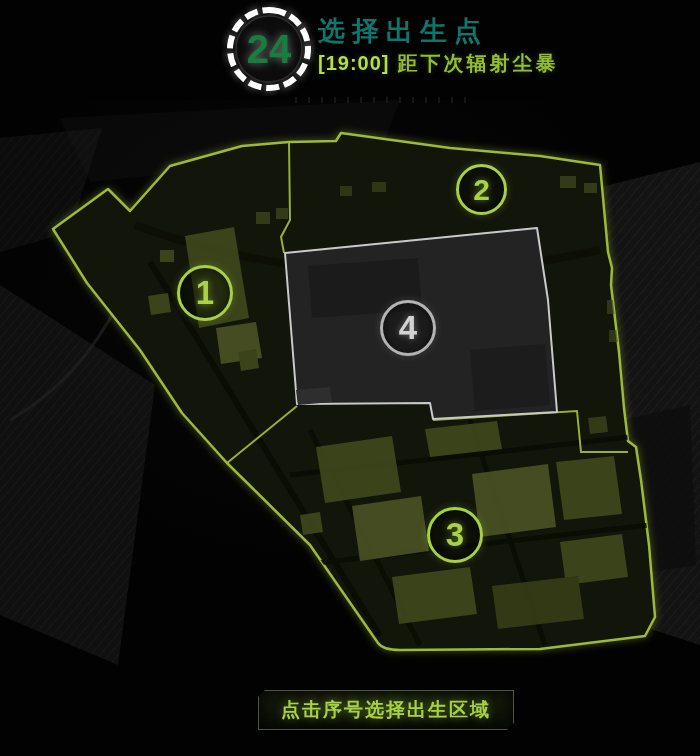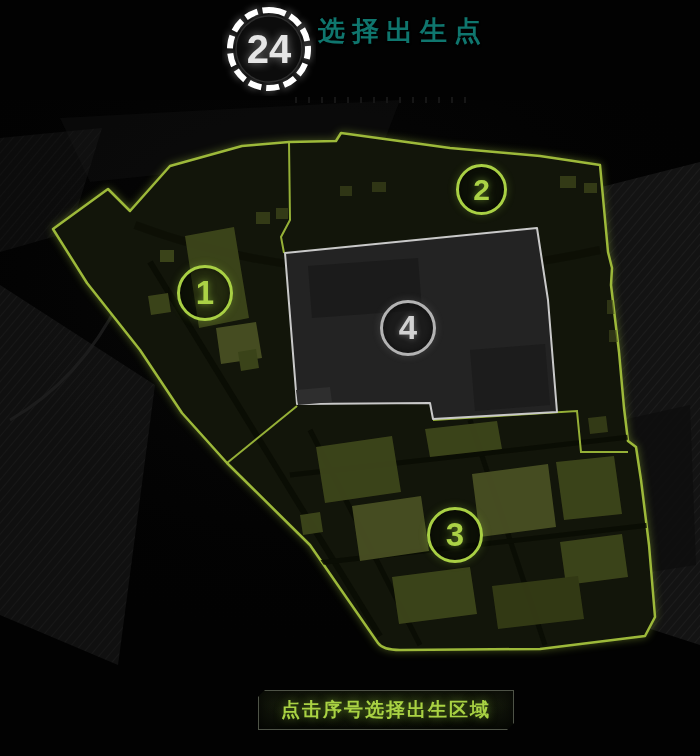--- a/index.html
+++ b/index.html
@@ -11,21 +11,21 @@
   }
   #map-svg{position:absolute;left:0;top:0;z-index:1;}
   .map-outline{filter:drop-shadow(0 0 4px rgba(154,185,58,.45));}
 
   
   #header{position:absolute;left:0;top:0;width:100%;height:120px;z-index:3;}
   #timer-wrap{position:absolute;left:222px;top:2px;width:94px;height:94px;}
   #timer-value{
     position:absolute;left:0;top:0;width:94px;height:94px;
     display:flex;align-items:center;justify-content:center;
-    color:#e5e5e5;font-size:40px;font-weight:bold;
+    color:#15803d;font-size:40px;font-weight:bold;
     text-shadow:0 0 10px rgba(255,255,255,.45);
   }
   #page-title{
     position:absolute;left:318px;top:13px;
     color:#0f766e;font-size:27px;font-weight:bold;letter-spacing:7px;
     text-shadow:0 1px 2px rgba(0,0,0,.8);
   }
   #storm-line{
     position:absolute;left:318px;top:50px;font-size:20px;font-weight:bold;letter-spacing:1px;
     text-shadow:0 0 6px rgba(120,170,40,.35);
@@ -168,20 +168,23 @@
   <div id="header">
     <div id="timer-wrap">
       <svg width="94" height="94" viewBox="0 0 94 94">
         <circle cx="47" cy="47" r="39" fill="none" stroke="#ffffff" stroke-width="10" stroke-dasharray="13 5" opacity="0.22" style="filter:blur(3px);"></circle>
         <circle cx="47" cy="47" r="33" fill="#0c0c0c" stroke="#2e2e2e" stroke-width="1.5"></circle>
         <circle cx="47" cy="47" r="39" fill="none" stroke="#ffffff" stroke-width="6" stroke-dasharray="13 5" transform="rotate(-84 47 47)"></circle>
       </svg>
       <div id="timer-value">24</div>
     </div>
     <div id="page-title">选择出生点</div>
+    <div id="storm-line">
+      <span id="storm-time">[19:00]</span><span id="storm-label">距下次辐射尘暴</span>
+    </div>
     <div id="faint-ticks"></div>
   </div>
 
   <div id="zone-1" class="zone-marker zone-green">
     <span>1</span>
   </div>
   <div id="zone-2" class="zone-marker zone-green">
     <span>2</span>
   </div>
   <div id="zone-3" class="zone-marker zone-green">

